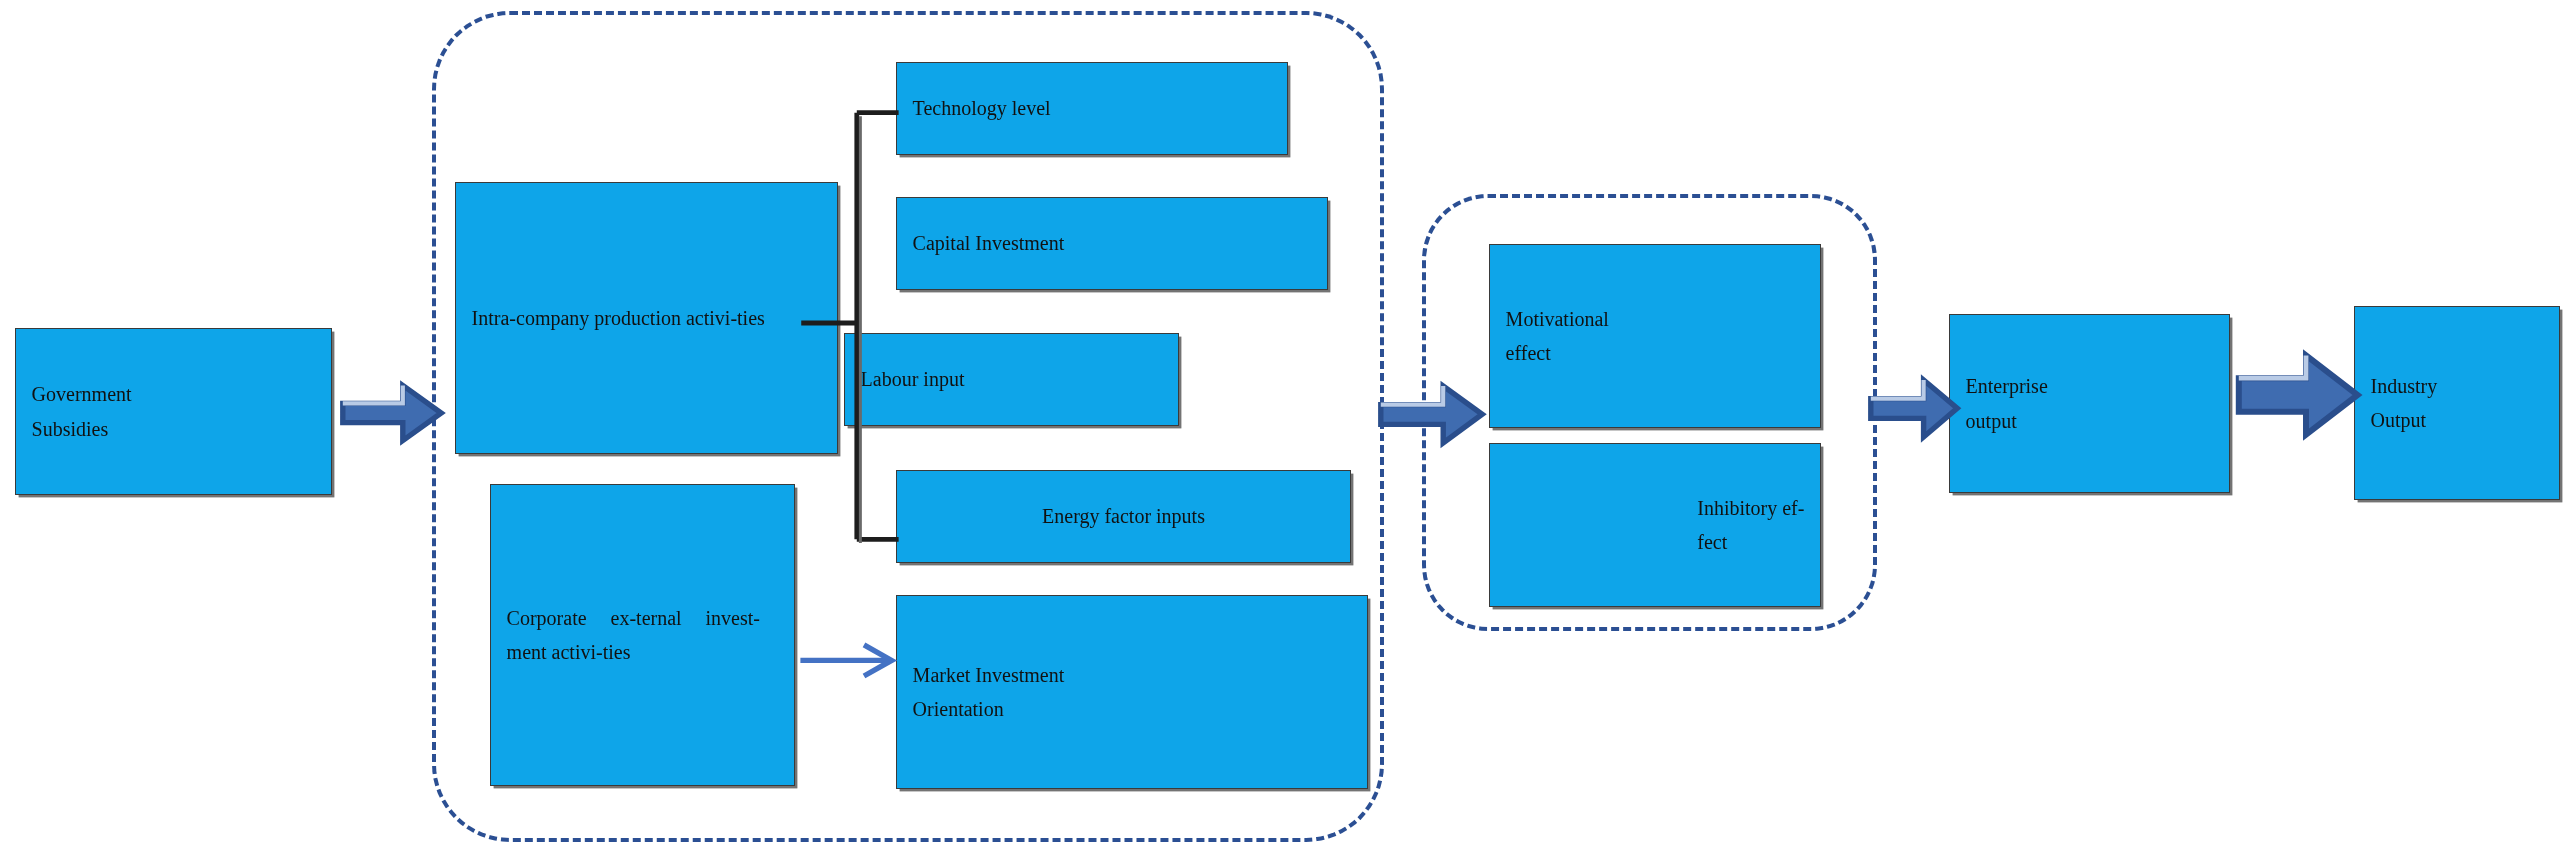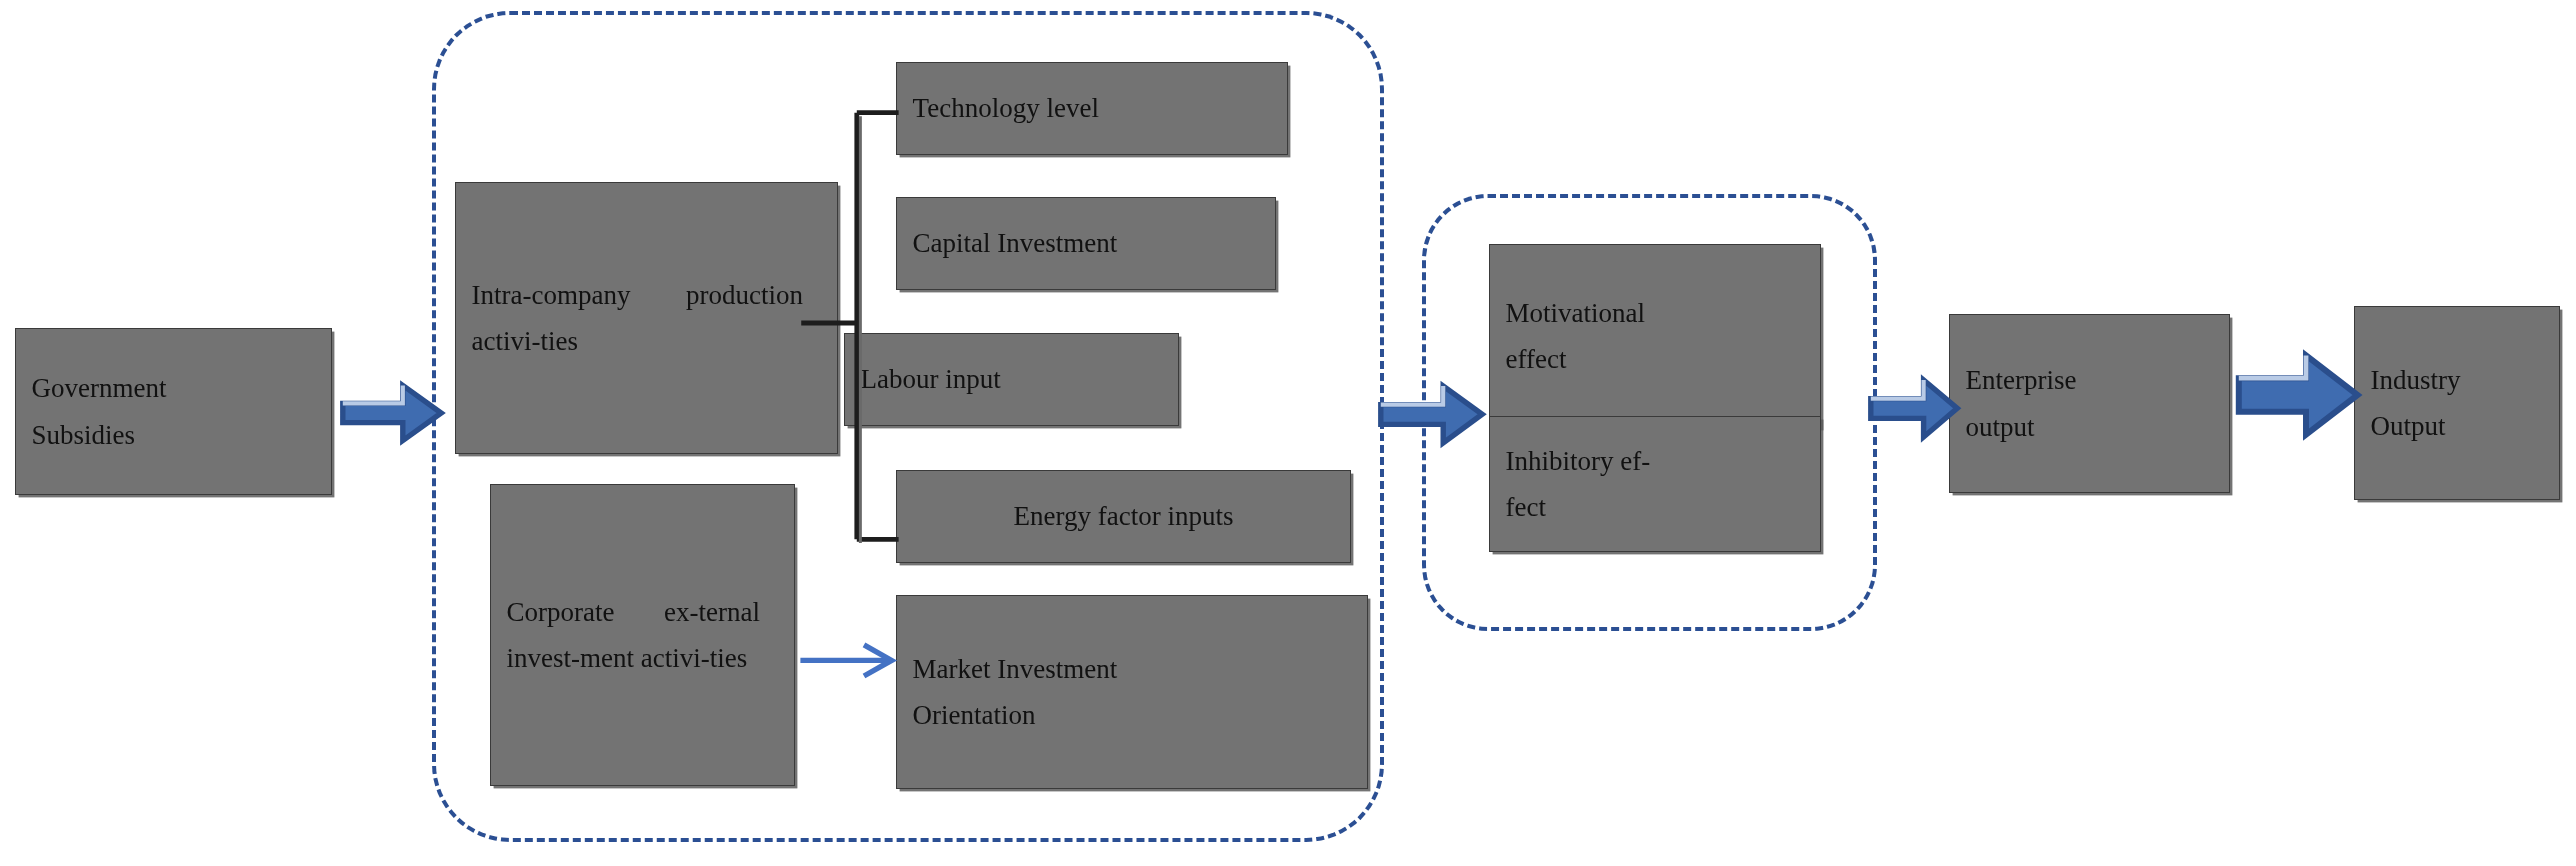--- a/index.html
+++ b/index.html
@@ -13,28 +13,28 @@
     height: 866px;
     background: #ffffff;
     font-family: "Liberation Serif", "DejaVu Serif", serif;
     overflow: hidden;
   }
 
   
   .node {
     position: absolute;
     box-sizing: border-box;
-    background: #737373;
+    background: #0ea5e9;
     border: 1.8px solid #3a3a3a;
     box-shadow: 3px 3px 0 -0.6px rgba(90,90,90,0.85);
     display: flex;
     flex-direction: column;
     justify-content: center;
     color: #111111;
-    font-size: 27px;
+    font-size: 20px;
     line-height: 1.72;
   }
   .node .txt {
     display: block;
     padding: 0 15.6px;
     white-space: pre-line;
   }
   .node.justify .txt {
     text-align: justify;
     text-align-last: left;
@@ -82,21 +82,21 @@
   </div>
 
   <div class="node justify" style="left:490px; top:484px; width:305px; height:302px;">
     <span class="txt">Corporate ex-ternal invest-ment activi-ties</span>
   </div>
 
   <div class="node" style="left:896px; top:62px; width:392px; height:93px;">
     <span class="txt">Technology level</span>
   </div>
 
-  <div class="node" style="left:896px; top:197px; width:380px; height:93px;">
+  <div class="node" style="left:896px; top:197px; width:432px; height:93px;">
     <span class="txt">Capital Investment</span>
   </div>
 
   <div class="node" style="left:844px; top:333px; width:335px; height:93px;">
     <span class="txt">Labour input</span>
   </div>
 
   <div class="node" style="left:896px; top:470px; width:455px; height:93px;align-items:center;">
     <span class="txt">Energy factor inputs</span>
   </div>
@@ -104,21 +104,21 @@
   <div class="node" style="left:896px; top:595px; width:472px; height:194px;">
     <span class="txt">Market Investment
 Orientation</span>
   </div>
 
   <div class="node" style="left:1489px; top:244px; width:332px; height:184px;">
     <span class="txt">Motivational
 effect</span>
   </div>
 
-  <div class="node" style="left:1489px; top:416px; width:332px; height:136px;">
+  <div class="node" style="left:1489px; top:443px; width:332px; height:164px;align-items:flex-end;">
     <span class="txt">Inhibitory ef-
 fect</span>
   </div>
 
   <div class="node" style="left:1949px; top:314px; width:281px; height:179px;">
     <span class="txt">Enterprise
 output</span>
   </div>
 
   <div class="node" style="left:2354px; top:306px; width:206px; height:194px;">

